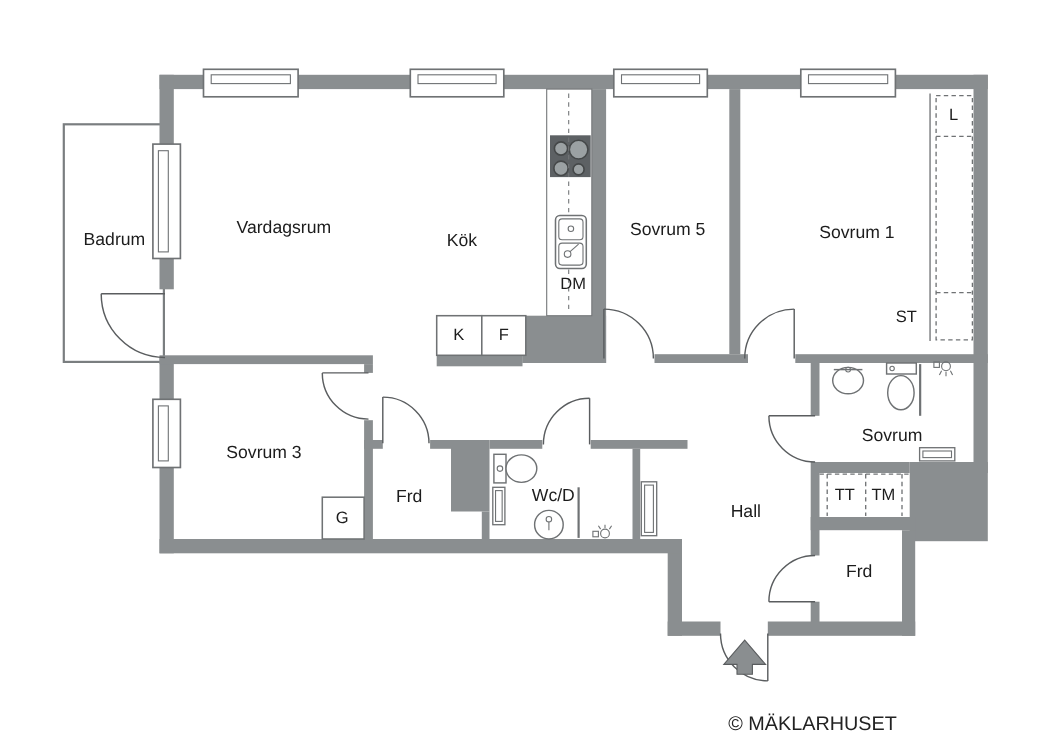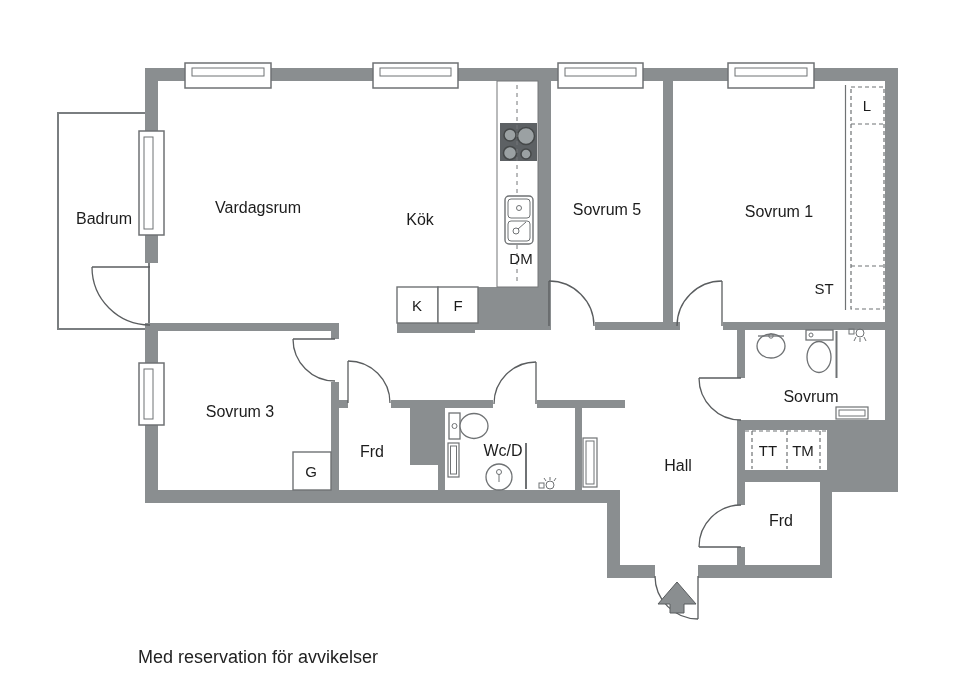--- a/index.html
+++ b/index.html
@@ -241,15 +241,15 @@
 
   <div class="lbl small" style="left:521px;top:258px">DM</div>
   <div class="lbl small" style="left:417px;top:305px">K</div>
   <div class="lbl small" style="left:458px;top:305px">F</div>
   <div class="lbl small" style="left:311px;top:471px">G</div>
   <div class="lbl small" style="left:768px;top:450px">TT</div>
   <div class="lbl small" style="left:803px;top:450px">TM</div>
   <div class="lbl small" style="left:867px;top:105px">L</div>
   <div class="lbl small" style="left:824px;top:288px">ST</div>
 
-  <div class="footer-text" style="left:138px;top:648px">Med reservation för avvikelser</div>
+  <div class="footer-text" style="left:662px;top:649px">© MÄKLARHUSET</div>
 
 </div>
 
 </body></html>

